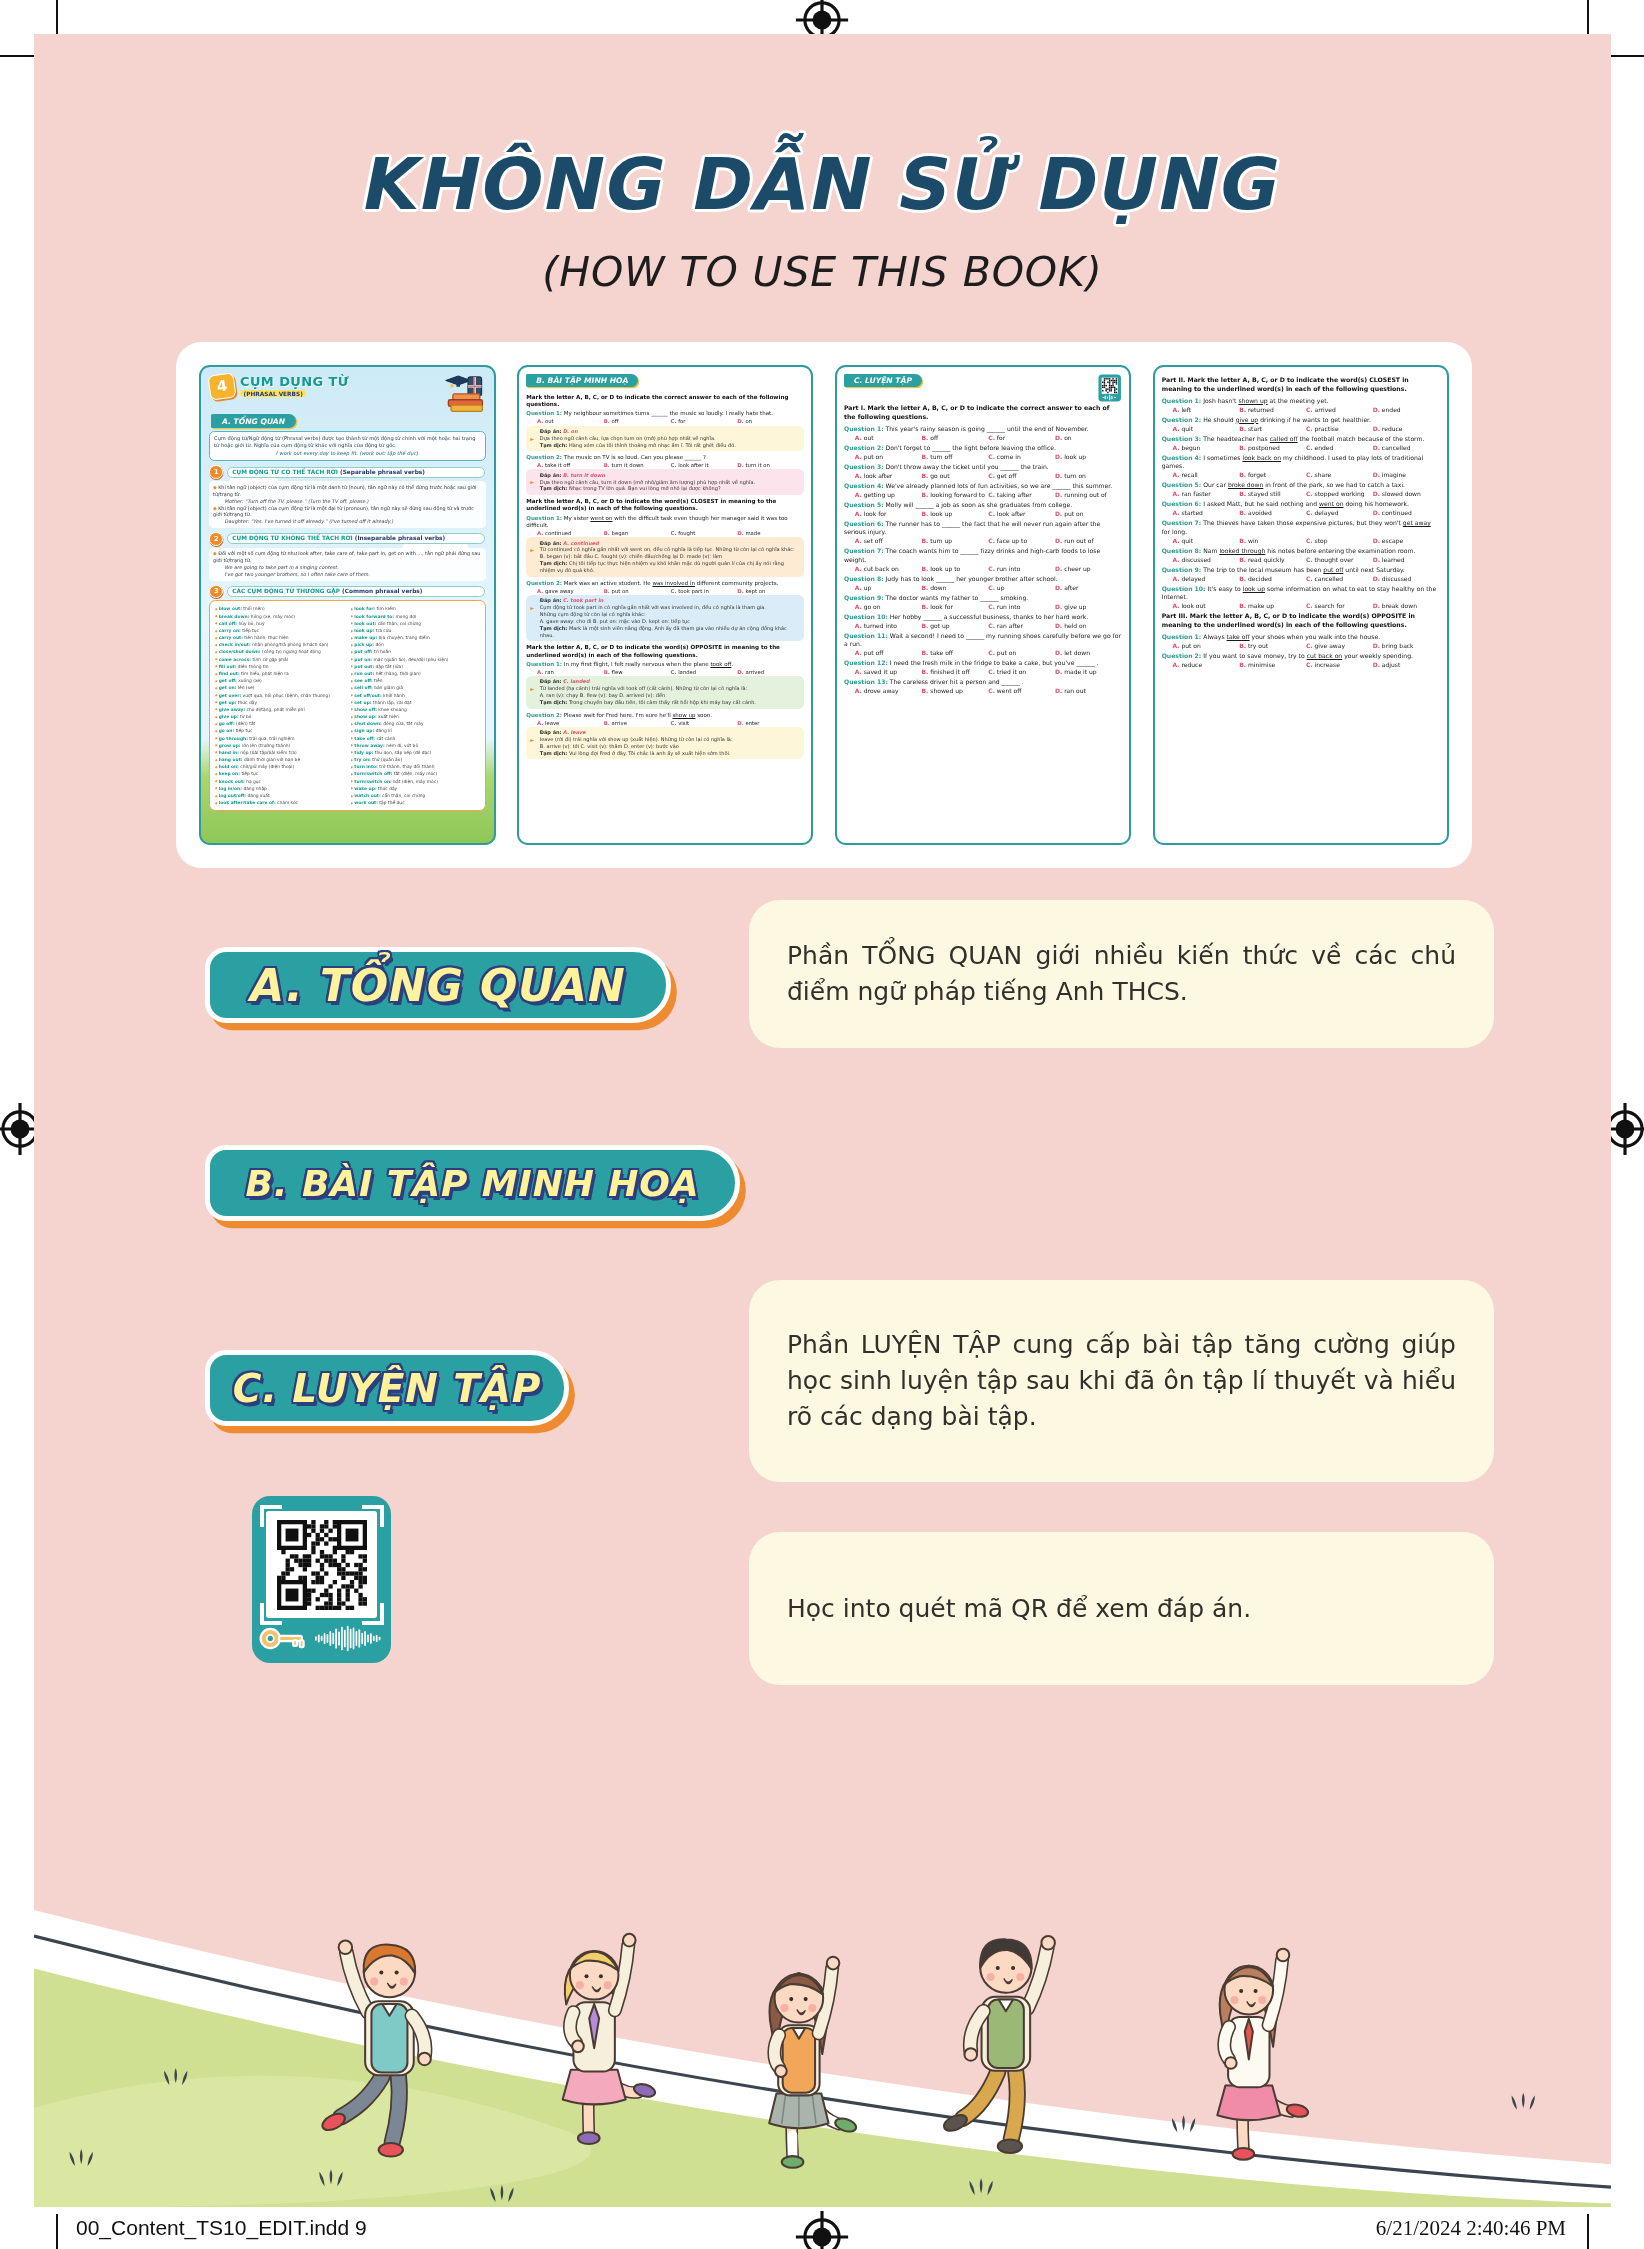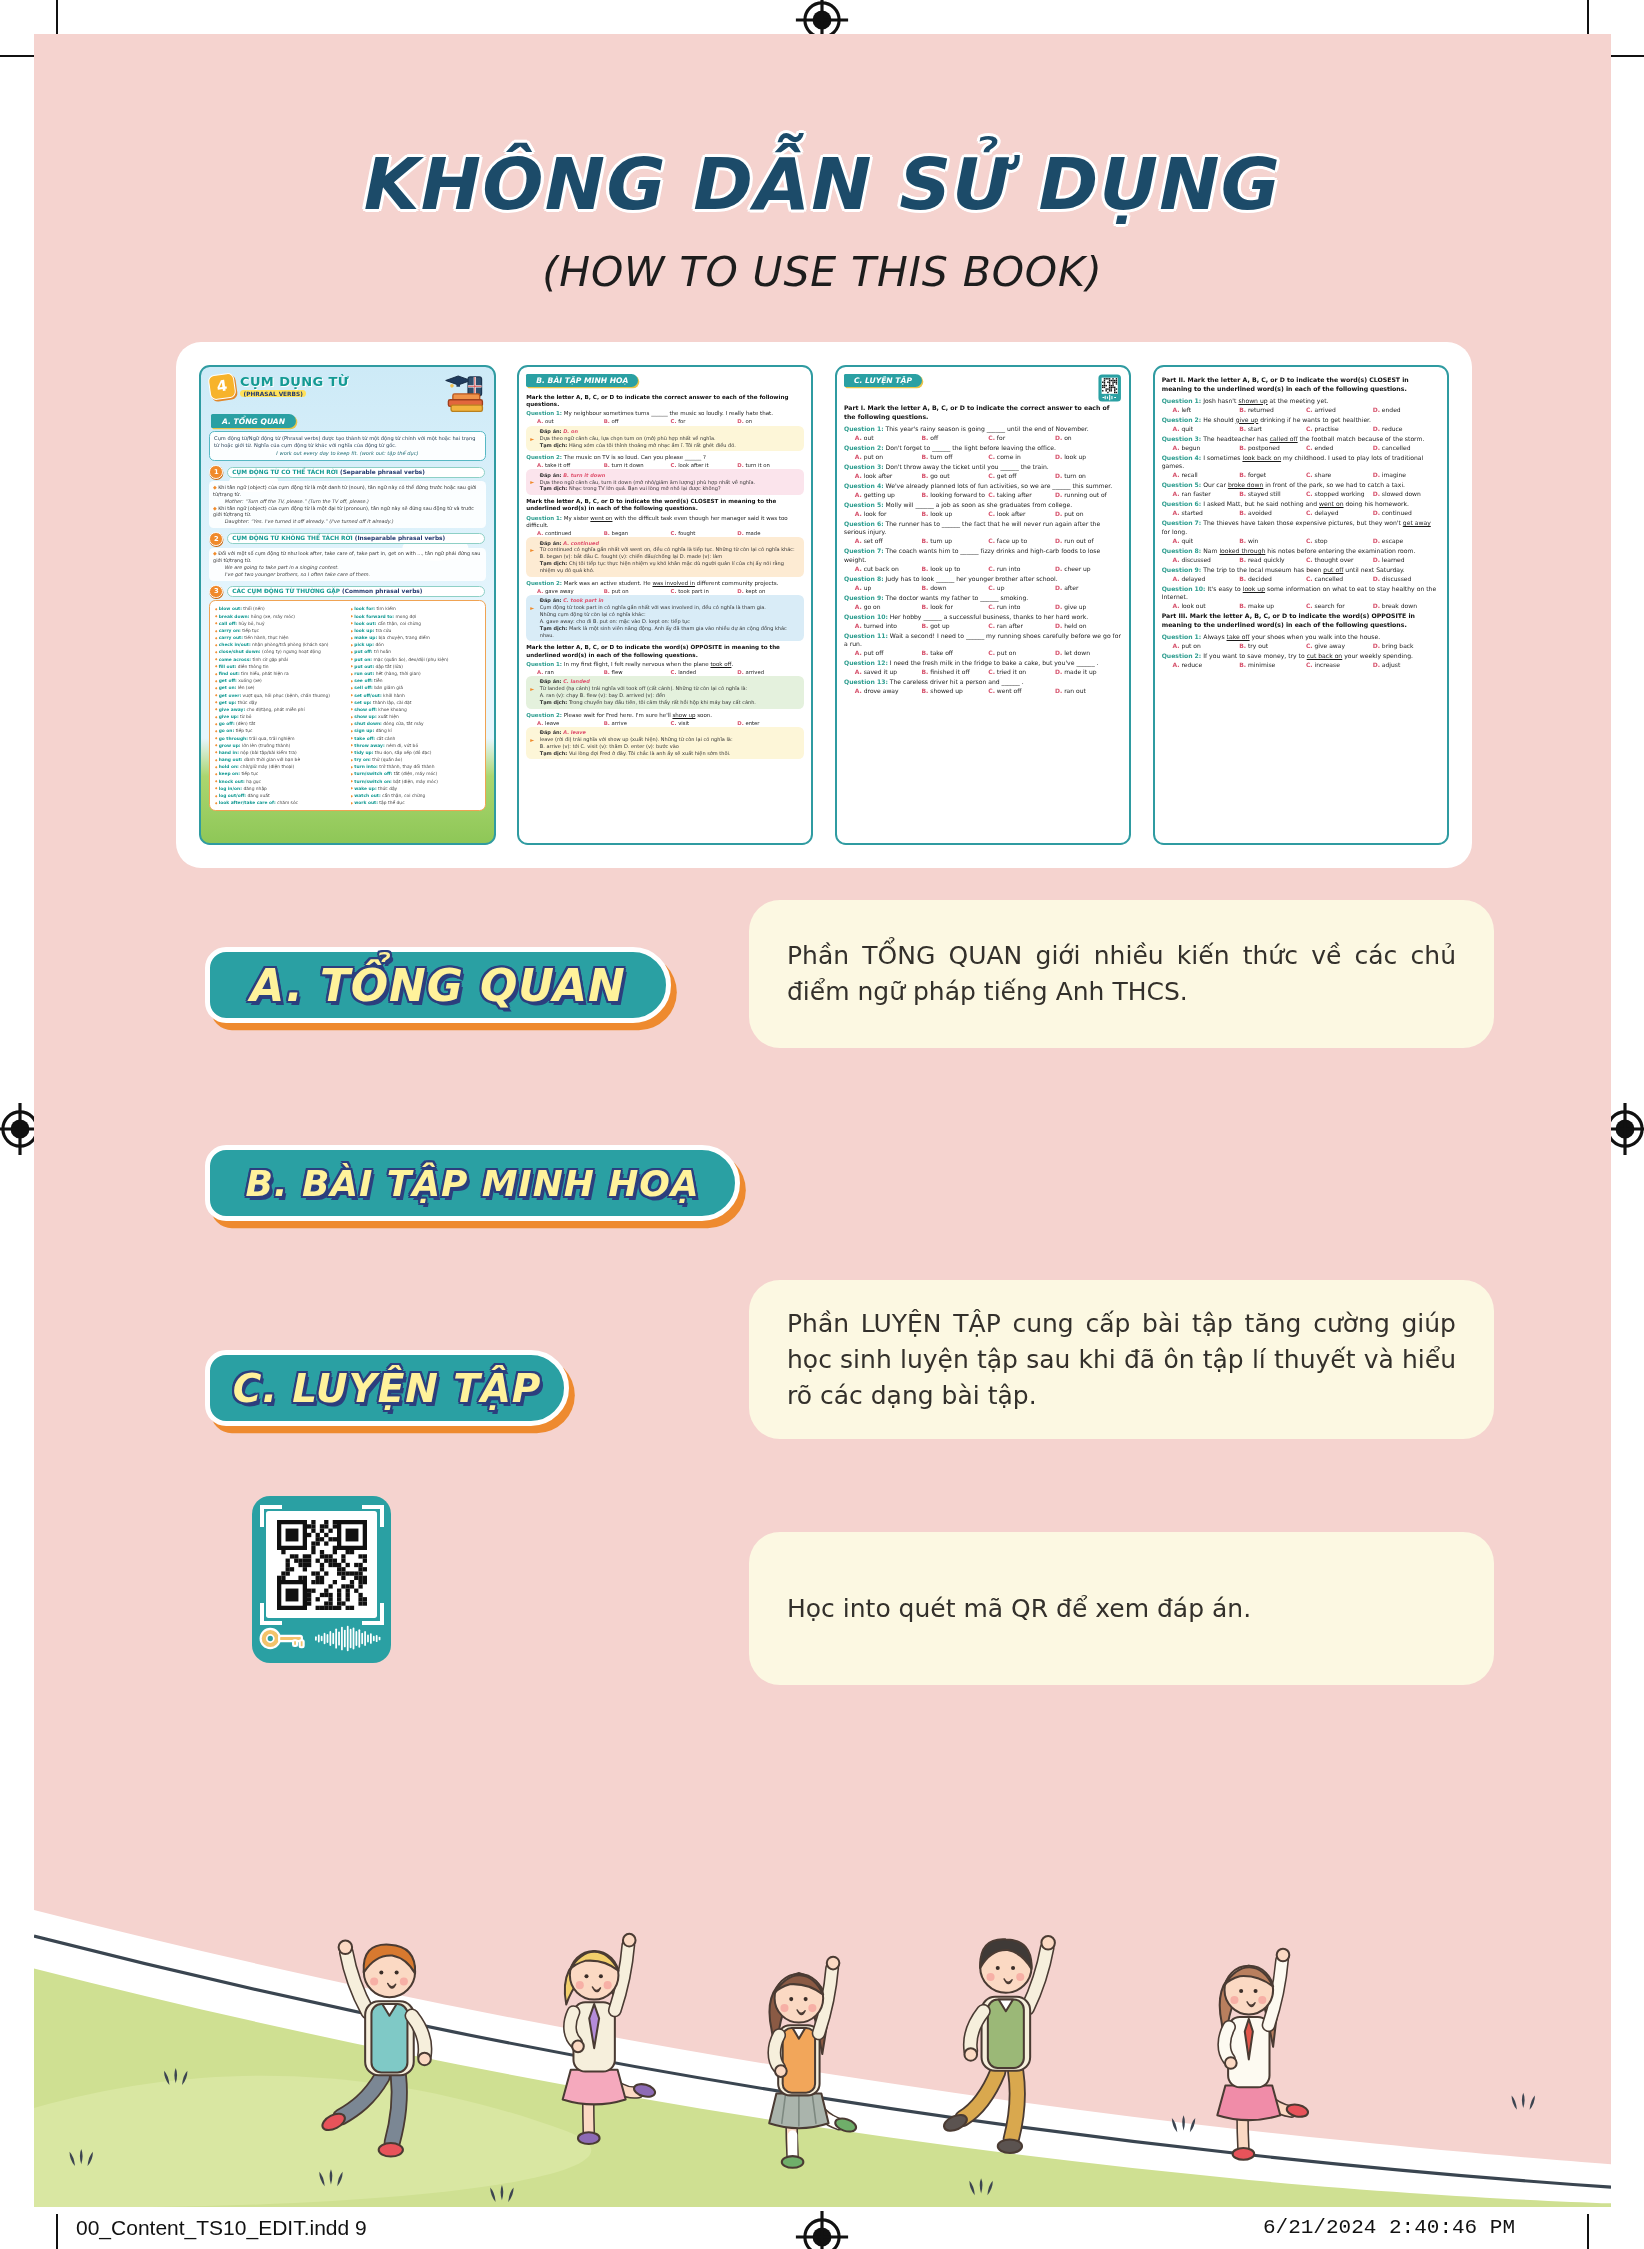--- a/index.html
+++ b/index.html
@@ -119,22 +119,22 @@
   .qb-tl{left:-6.3px;top:-6.3px;border-left:4px solid #fff;border-top:4px solid #fff;}
   .qb-tr{right:-6.3px;top:-6.3px;border-right:4px solid #fff;border-top:4px solid #fff;}
   .qb-bl{left:-6.3px;bottom:-6.3px;border-left:4px solid #fff;border-bottom:4px solid #fff;}
   .qb-br{right:-6.3px;bottom:-6.3px;border-right:4px solid #fff;border-bottom:4px solid #fff;}
   .qr-foot{position:absolute;left:6.3px;right:6.3px;bottom:8px;height:33px;display:flex;
     align-items:center;gap:3.6px;}
 
   
   .footer-left{position:absolute;left:76px;top:2216px;font-size:21px;color:#111;
     font-family:"Liberation Sans","DejaVu Sans",sans-serif;}
-  .footer-right{position:absolute;left:1092px;top:2216px;width:423px;text-align:right;font-size:21px;
-    color:#111;font-family:Liberation Mono, monospace;}
+  .footer-right{position:absolute;left:1143px;top:2216px;width:423px;text-align:right;font-size:21px;
+    color:#111;font-family:Liberation Serif, serif;}
 
   .illus{position:absolute;left:0;top:1786px;}
 </style>
 </head>
 <body>
 
 <svg class="regmark" style="left:795px;top:-6.7px;" viewBox="0 0 120 120">
     <circle cx="60" cy="60" r="38" fill="none" stroke="#111" stroke-width="7"></circle>
     <circle cx="60" cy="60" r="21" fill="#111"></circle>
     <path d="M60,2 V118 M2,60 H118" stroke="#111" stroke-width="7"></path>
@@ -680,21 +680,21 @@
     </div>
   </div>
 
   <div class="big-btn" style="left:171px;top:913px;width:466px;font-size:44px;">A. TỔNG QUAN</div>
   <div class="big-btn" style="left:171px;top:1111px;width:535px;font-size:36px;">B. BÀI TẬP MINH HOẠ</div>
   <div class="big-btn" style="left:171px;top:1316px;width:364px;font-size:39px;">C. LUYỆN TẬP</div>
 
   <div class="desc-box" style="top:866px;height:148px;">
     <div class="txt">Phần TỔNG QUAN giới nhiều kiến thức về các chủ điểm ngữ pháp tiếng Anh THCS.</div>
   </div>
-  <div class="desc-box" style="top:1246px;height:159px;">
+  <div class="desc-box" style="top:1246px;height:202px;">
     <div class="txt">Phần LUYỆN TẬP cung cấp bài tập tăng cường giúp học sinh luyện tập sau khi đã ôn tập lí thuyết và hiểu rõ các dạng bài tập.</div>
   </div>
   <div class="desc-box" style="top:1498px;height:153px;">
     <div class="txt center">Học into quét mã QR để xem đáp án.</div>
   </div>
 
   <div class="qr-card">
     <div class="qr-white">
       <span class="qr-bracket qb-tl"></span>
       <span class="qr-bracket qb-tr"></span>

